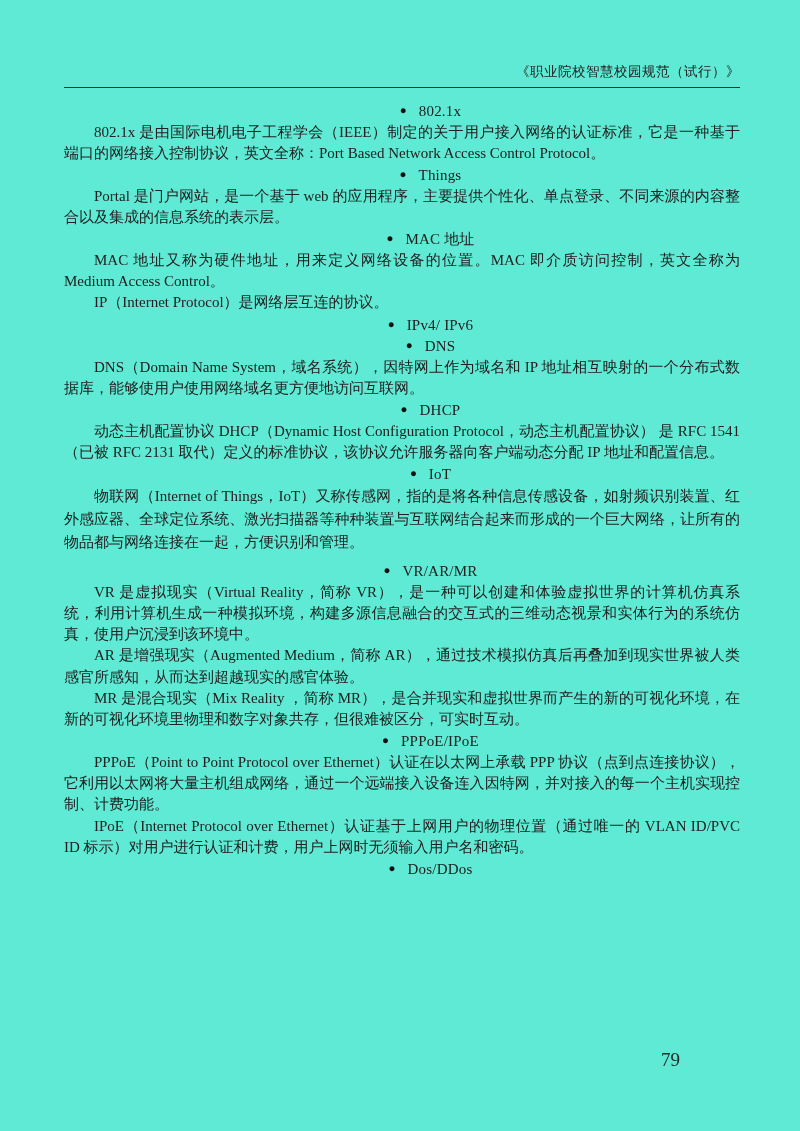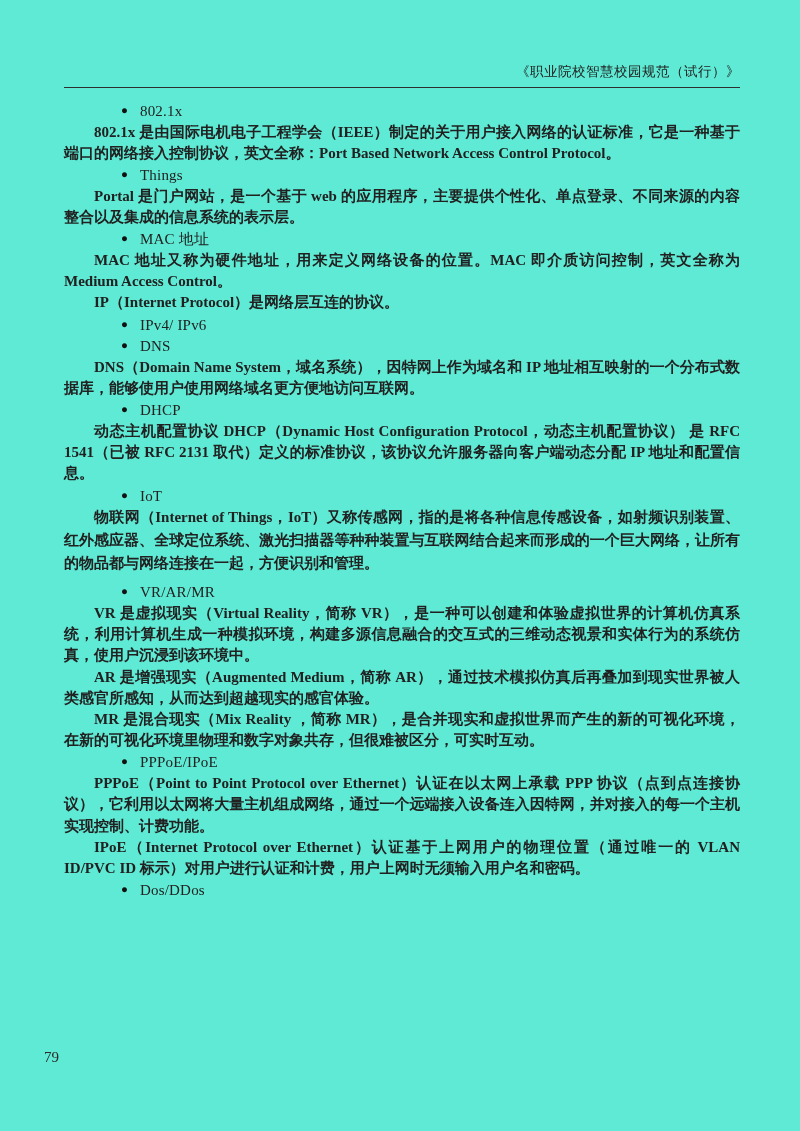--- a/index.html
+++ b/index.html
@@ -31,48 +31,47 @@
     top: 100px;
     left: 64px;
     width: 676px;
     font-size: 15px;
     line-height: 21.2px;
     text-align: justify;
   }
   .term-block { margin: 0; }
   .term-heading {
     padding-left: 57px;
-    text-align: left;
+    text-align: center;
     white-space: nowrap;
   }
   .bullet {
     display: inline-block;
     font-size: 11.5px;
     margin-right: 12px;
     vertical-align: 1.5px;
     color: #111111;
   }
   .term-label { letter-spacing: 0.2px; }
   .para {
     margin: 0;
     text-indent: 30px;
-    font-weight: bold;
   }
   
   .doc-body section:nth-of-type(8) .para { line-height: 23px; }
   .doc-body section:nth-of-type(8) { margin-bottom: 6px; }
   .doc-footer {
     position: absolute;
     top: 1049px;
     left: 0;
     width: 680px;
     box-sizing: border-box;
     padding-left: 44px;
-    text-align: left;
-    font-size: 15px;
+    text-align: right;
+    font-size: 19px;
     color: #2a2a2a;
   }
 </style>
 </head>
 <body>
 
 <div class="page">
 
   <header class="doc-header">
     <span>《职业院校智慧校园规范（试行）》</span>

